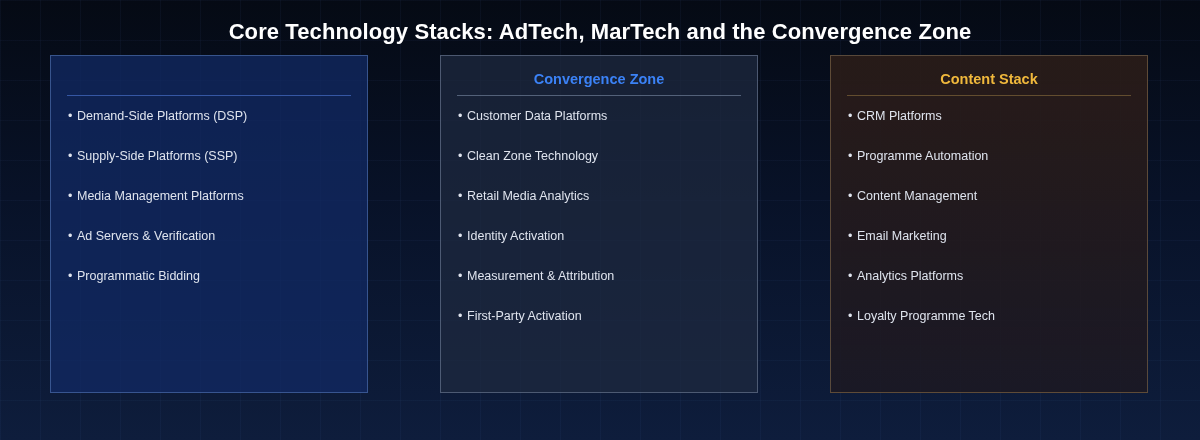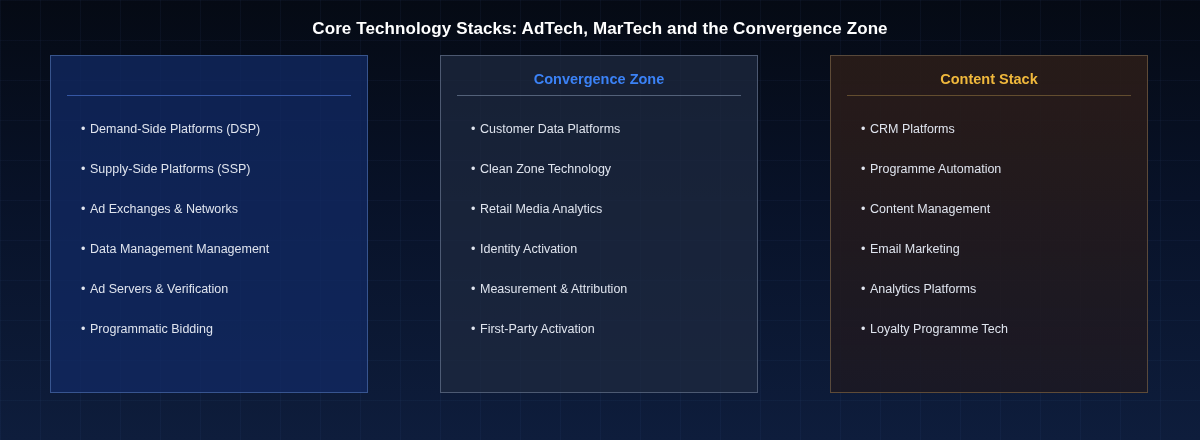--- a/index.html
+++ b/index.html
@@ -11,57 +11,56 @@
   .grid {
     position:absolute; inset:0;
     background-image:
       linear-gradient(to right, rgba(90,130,200,0.06) 1px, transparent 1px),
       linear-gradient(to bottom, rgba(90,130,200,0.05) 1px, transparent 1px);
     background-size: 40px 40px;
     pointer-events:none;
   }
   .title {
     position:absolute; left:0; top:19px; width:1200px; text-align:center;
-    color:#ffffff; font-weight:bold; font-size:17px; letter-spacing:0.1px;
+    color:#ffffff; font-weight:bold; font-size:22px; letter-spacing:0.1px;
   }
   .box {
     position:absolute; top:55px; width:318px; height:338px;
     box-sizing:border-box;
   }
   .box.adtech { left:50px; background: rgba(18,42,100,0.75); border:1px solid rgba(90,125,190,0.55); }
   .box.conv { left:440px; background: rgba(30,42,64,0.72); border:1px solid rgba(120,135,160,0.55); }
   .box.martech { left:830px; background: linear-gradient(180deg, rgba(42,28,24,0.92) 0%, rgba(28,24,34,0.85) 100%); border:1px solid rgba(140,115,80,0.55); }
   .box-head {
     position:absolute; top:15px; left:0; width:100%; text-align:center;
     font-weight:bold; font-size:14.5px;
   }
   .divider { position:absolute; top:39px; left:16px; right:16px; height:1px; }
   .adtech .divider { background: rgba(70,110,200,0.7); }
   .conv .divider { background: rgba(110,125,150,0.7); }
   .martech .divider { background: rgba(120,95,55,0.75); }
-  .items { position:absolute; top:52px; left:17px; margin:13px; padding:0; list-style:none; }
+  .items { position:absolute; top:52px; left:17px; margin:0; padding:0; list-style:none; }
   .items li {
     height:40px; line-height:16px; font-size:12.5px; color:#dfe4ee;
   }
   .bullet { display:inline-block; width:9px; }
 </style>
 </head>
 <body>
 
 <div class="grid"></div>
 
 <div class="title">Core Technology Stacks: AdTech, MarTech and the Convergence Zone</div>
 
 <div class="box adtech">
   <div class="divider"></div>
   <ul class="items">
     <li><span class="bullet">•</span><span>Demand-Side Platforms (DSP)</span></li>
     <li><span class="bullet">•</span><span>Supply-Side Platforms (SSP)</span></li>
-    <li><span class="bullet">•</span><span>Ad Exchanges &amp; Networks</span></li>
-    <li><span class="bullet">•</span><span>Data Management Management</span></li>
+    <li><span class="bullet">•</span><span>Media Management Platforms</span></li>
     <li><span class="bullet">•</span><span>Ad Servers &amp; Verification</span></li>
     <li><span class="bullet">•</span><span>Programmatic Bidding</span></li>
   </ul>
 </div>
 
 <div class="box conv">
   <div class="box-head" style="color: #3b82f6;">Convergence Zone</div>
   <div class="divider"></div>
   <ul class="items">
     <li><span class="bullet">•</span><span>Customer Data Platforms</span></li>

